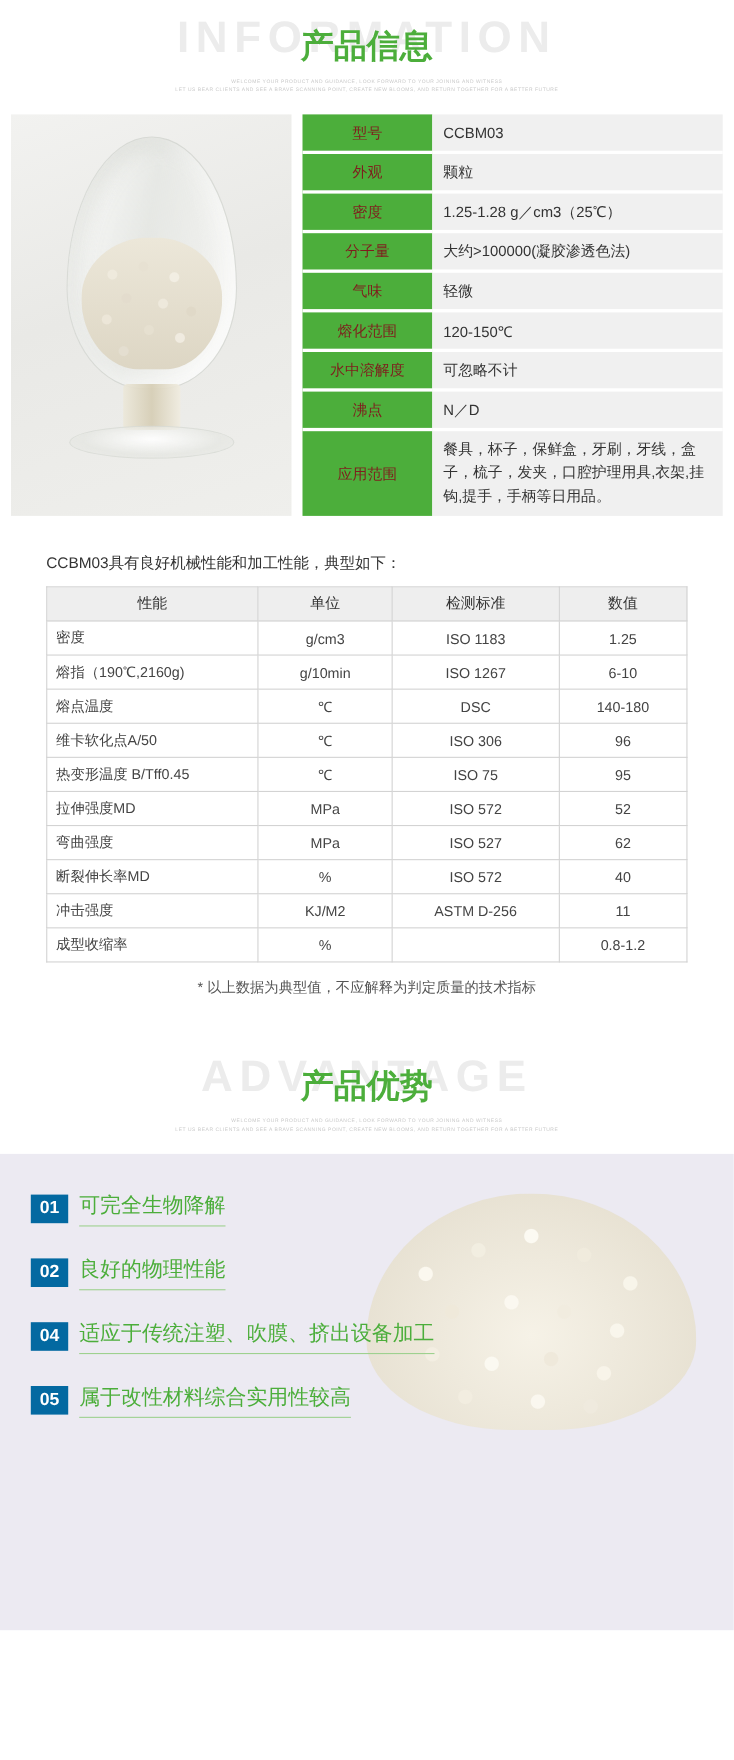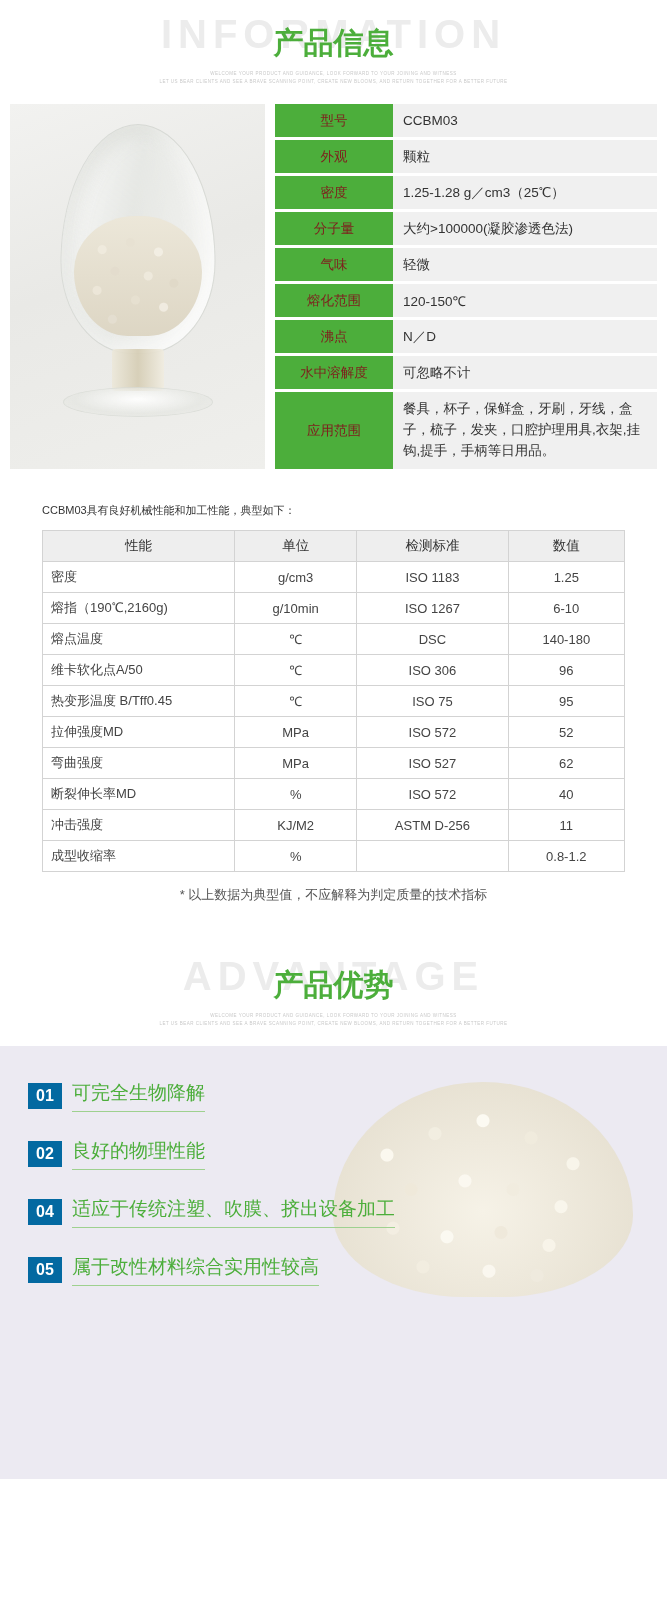--- a/index.html
+++ b/index.html
@@ -123,21 +123,21 @@
   .spec-table .v {
     background: #f0f0f0;
     padding: 7px 10px;
     color: #333;
   }
   .spec-table tr:last-child .k, .spec-table tr:last-child .v { border-bottom: none; }
   .spec-table .v.multi { line-height: 1.55; }
 
   
   .props-wrap { padding: 0 42px; margin-top: 34px; }
-  .props-intro { font-size: 11px; color:#333; margin-bottom: 12px; }
+  .props-intro { font-size: 14px; color:#333; margin-bottom: 12px; }
   table.props {
     width: 100%;
     border-collapse: collapse;
     font-size: 13px;
   }
   table.props th, table.props td {
     border: 1px solid #d3d3d3;
     padding: 6px 6px;
     text-align: center;
     color:#444;
@@ -255,26 +255,26 @@
         </tr>
         <tr>
           <td class="k">气味</td>
           <td class="v">轻微</td>
         </tr>
         <tr>
           <td class="k">熔化范围</td>
           <td class="v">120-150℃</td>
         </tr>
         <tr>
+          <td class="k">水中溶解度</td>
+          <td class="v">可忽略不计</td>
+        </tr>
+        <tr>
           <td class="k">沸点</td>
           <td class="v">N／D</td>
-        </tr>
-        <tr>
-          <td class="k">水中溶解度</td>
-          <td class="v">可忽略不计</td>
         </tr>
         <tr>
           <td class="k" style="height:76px;">应用范围</td>
           <td class="v multi">餐具，杯子，保鲜盒，牙刷，牙线，盒子，梳子，发夹，口腔护理用具,衣架,挂钩,提手，手柄等日用品。</td>
         </tr>
       </tbody>
     </table>
   </div>
 
   <div class="props-wrap">

